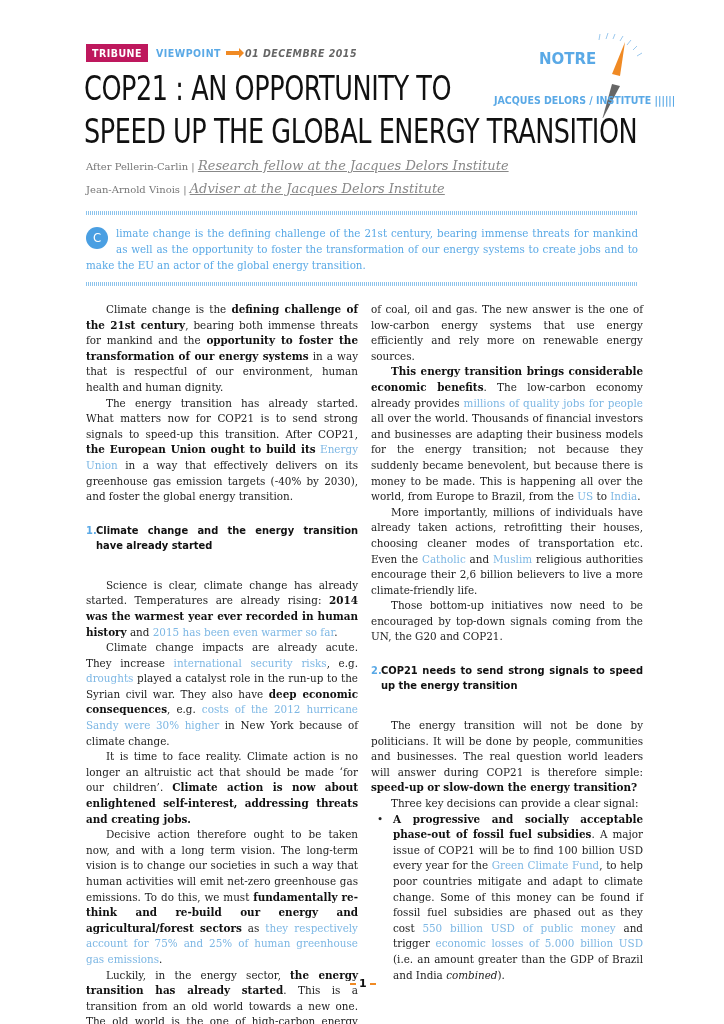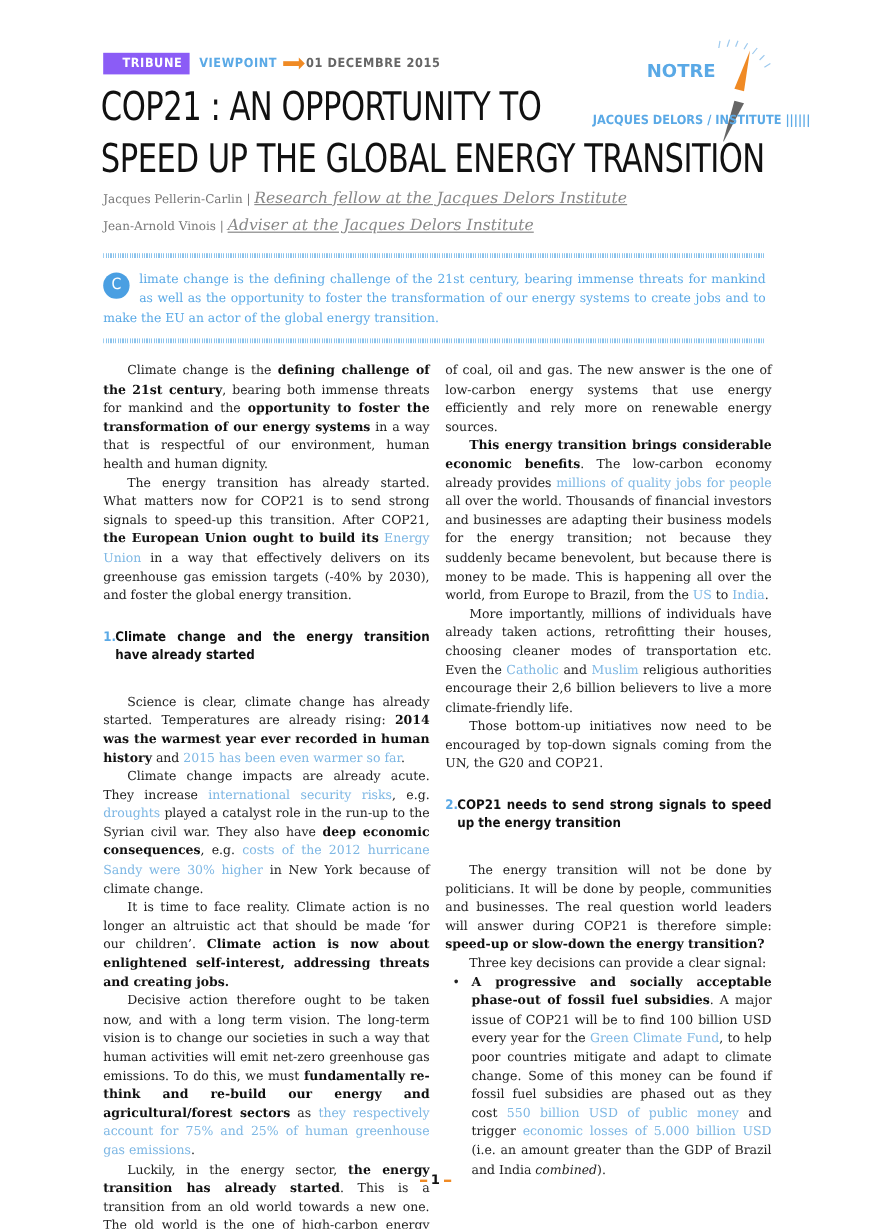--- a/index.html
+++ b/index.html
@@ -1,22 +1,22 @@
 <!DOCTYPE html>
 <html><head>
 <meta charset="utf-8">
 <style>
   html,body{margin:0;padding:0;background:#fff;}
   body{width:724px;height:1024px;position:relative;overflow:hidden;font-family:"DejaVu Serif","Liberation Serif",serif;color:#222;}
   .hdr{position:absolute;left:86px;top:44px;height:18px;display:flex;align-items:center;font-family:"DejaVu Sans Condensed","DejaVu Sans",sans-serif;font-weight:bold;font-size:10.5px;letter-spacing:0.5px;}
-  .tribune{background:#8b5cf6;color:#fff;padding:3px 6px 3px 16px;}
+  .tribune{background:#be185d;color:#fff;padding:3px 6px 3px 6px;}
   .viewpoint{color:#5aa9e6;margin-left:8px;}
   .arrow{display:inline-block;width:14px;height:4px;background:#f08a24;margin:0 5px;position:relative;}
   .arrow:after{content:"";position:absolute;right:-4px;top:-3px;border-left:5px solid #f08a24;border-top:5px solid transparent;border-bottom:5px solid transparent;}
-  .date{color:#666;}
+  .date{color:#666;font-style:italic;}
   .title{position:absolute;left:84px;top:67px;font-family:"DejaVu Sans Condensed","DejaVu Sans",sans-serif;font-size:33px;line-height:43px;color:#111;letter-spacing:-0.5px;transform:scaleX(0.86);transform-origin:left top;white-space:nowrap;}
   .author{position:absolute;left:86px;font-size:10px;color:#777;}
   .author .name{font-family:"DejaVu Serif",serif;}
   .author .role{font-style:italic;font-size:13px;color:#888;text-decoration:underline;}
   .logo{position:absolute;left:484px;top:28px;width:200px;height:90px;}
   .logo .notre{position:absolute;left:55px;top:22px;font-family:"DejaVu Sans",sans-serif;font-weight:bold;font-size:15px;color:#5aa9e6;}
   .logo .europe{position:absolute;left:43px;top:36px;font-family:"DejaVu Sans",sans-serif;font-weight:bold;font-size:24px;color:#5aa9e6;letter-spacing:1px;}
   .logo .jdi{position:absolute;left:10px;top:66px;font-family:"DejaVu Sans Condensed","DejaVu Sans",sans-serif;font-weight:bold;font-size:10.5px;color:#5aa9e6;white-space:nowrap;text-align:center;}
   .rule{position:absolute;left:86px;width:552px;height:4px;background:repeating-linear-gradient(90deg,#8cc3ec 0,#8cc3ec 1px,transparent 1px,transparent 2px);}
   .intro{position:absolute;left:86px;top:225px;width:552px;font-size:10.3px;line-height:16px;color:#5aa9e6;text-align:justify;}
@@ -61,21 +61,21 @@
   <span class="notre">NOTRE</span>
   <span class="jdi">JACQUES DELORS ∕ INSTITUTE ||||||</span>
 </div>
 
 <div class="title">
   <div>COP21 : AN OPPORTUNITY TO</div>
   <div>SPEED UP THE GLOBAL ENERGY TRANSITION</div>
 </div>
 
 <div class="author" style="top:158px">
-  <span class="name">Jacques Pellerin-Carlin</span><span> | </span><span class="role">Research fellow at the Jacques Delors Institute</span>
+  <span class="name">After Pellerin-Carlin</span><span> | </span><span class="role">Research fellow at the Jacques Delors Institute</span>
 </div>
 <div class="author" style="top:181px">
   <span class="name">Jean-Arnold Vinois</span><span> | </span><span class="role">Adviser at the Jacques Delors Institute</span>
 </div>
 
 <div class="rule" style="top:211px"></div>
 <div class="intro">
   <span class="dropcap">C</span><span>limate change is the defining challenge of the 21st century, bearing immense threats for mankind as well as the opportunity to foster the transformation of our energy systems to create jobs and to make the EU an actor of the global energy transition.</span>
 </div>
 <div class="rule" style="top:282px"></div>

